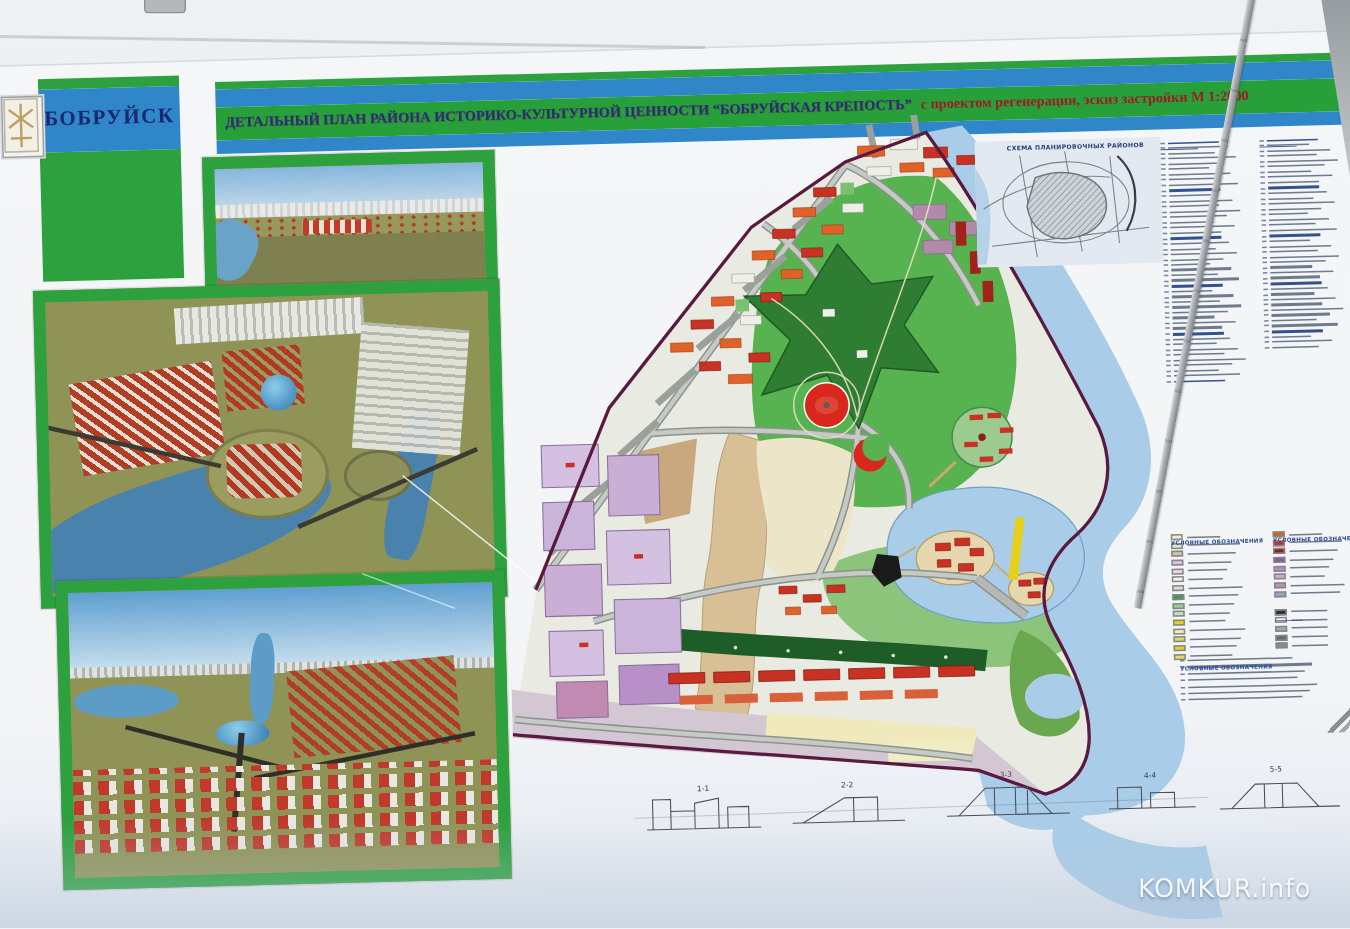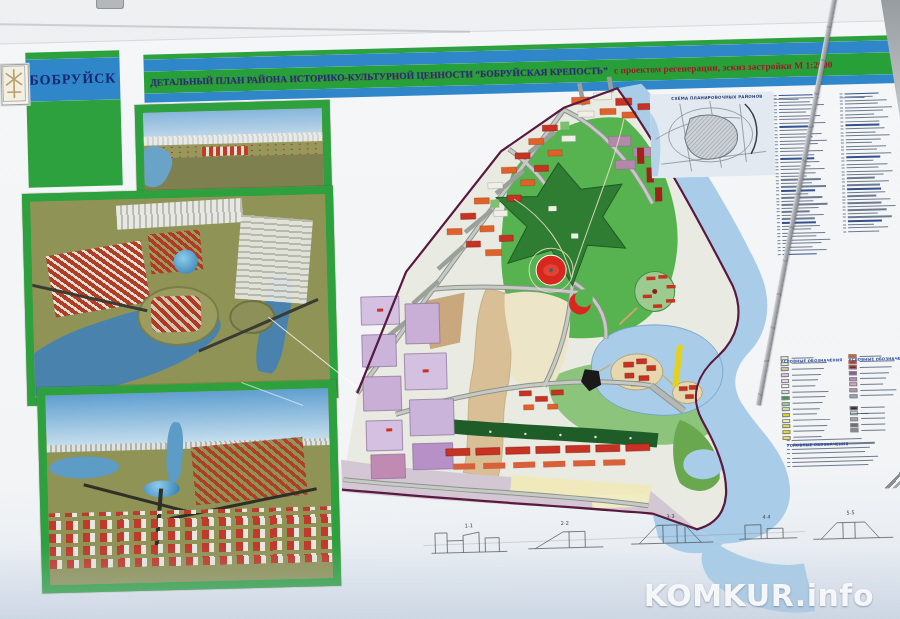--- a/index.html
+++ b/index.html
@@ -64,22 +64,22 @@
     background:linear-gradient(90deg,#d8dadc 0%,#a9adb1 45%,#7e8286 100%),
                repeating-linear-gradient(180deg,rgba(0,0,0,.12) 0 2px,transparent 2px 34px);
     background-blend-mode:multiply;box-shadow:1px 0 1px rgba(60,65,70,.25);}
   #bracket{position:absolute;left:96px;top:0;width:26px;height:8px;background:#b4b8bb;
     border:1px solid #8e9295;border-top:none;border-radius:0 0 3px 3px;z-index:2;}
   #wire{position:absolute;left:0;top:27px;width:470px;height:1.5px;
     background:rgba(140,145,150,.35);transform:rotate(.9deg);z-index:2;}
   .scratch{position:absolute;background:rgba(255,255,255,.8);z-index:3;}
   #tint{position:absolute;left:0;right:0;bottom:0;height:74px;z-index:3;pointer-events:none;
     background:linear-gradient(rgba(200,212,228,0),rgba(184,198,216,.5));}
-  #watermark{position:absolute;right:26px;bottom:6px;z-index:6;
-    font-size:30px;font-weight:bold;color:rgba(250,251,252,.95);letter-spacing:.5px;
+  #watermark{position:absolute;right:26px;bottom:16px;z-index:6;
+    font-size:17px;font-weight:normal;color:rgba(250,251,252,.95);letter-spacing:.5px;
     text-shadow:0 1px 2px rgba(55,65,85,.4);}
   #stamp{position:absolute;left:893px;top:450px;width:22px;height:17px;opacity:.75;
     background:linear-gradient(135deg,transparent 42%,#6a6e72 42%,#6a6e72 54%,transparent 54%),
                linear-gradient(135deg,transparent 62%,#8a8e92 62%,#8a8e92 72%,transparent 72%);}
   svg text{font-family:"DejaVu Sans",sans-serif;}
 </style>
 </head>
 <body>
 
 <div id="photo">

